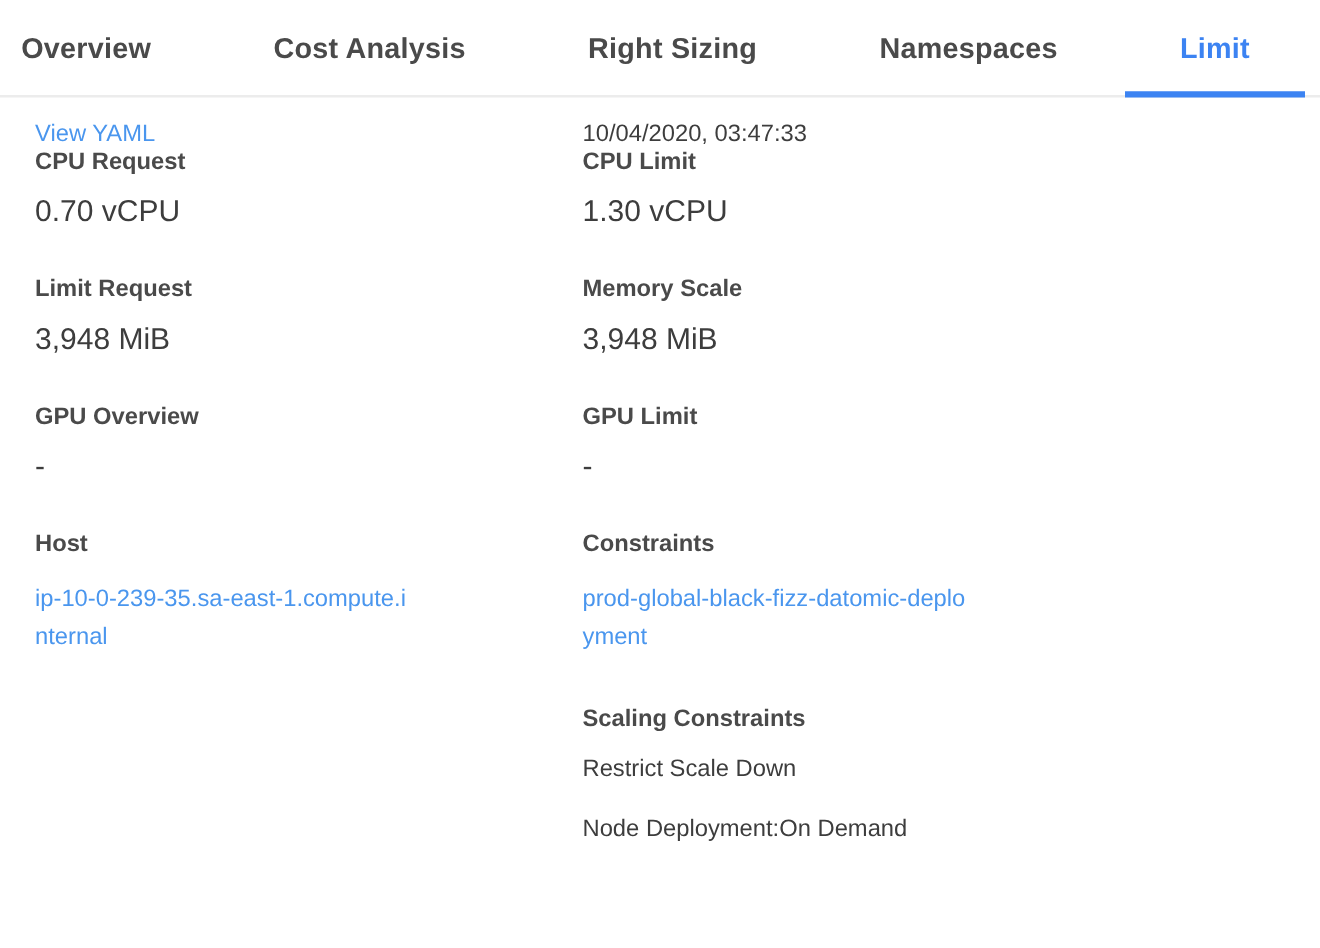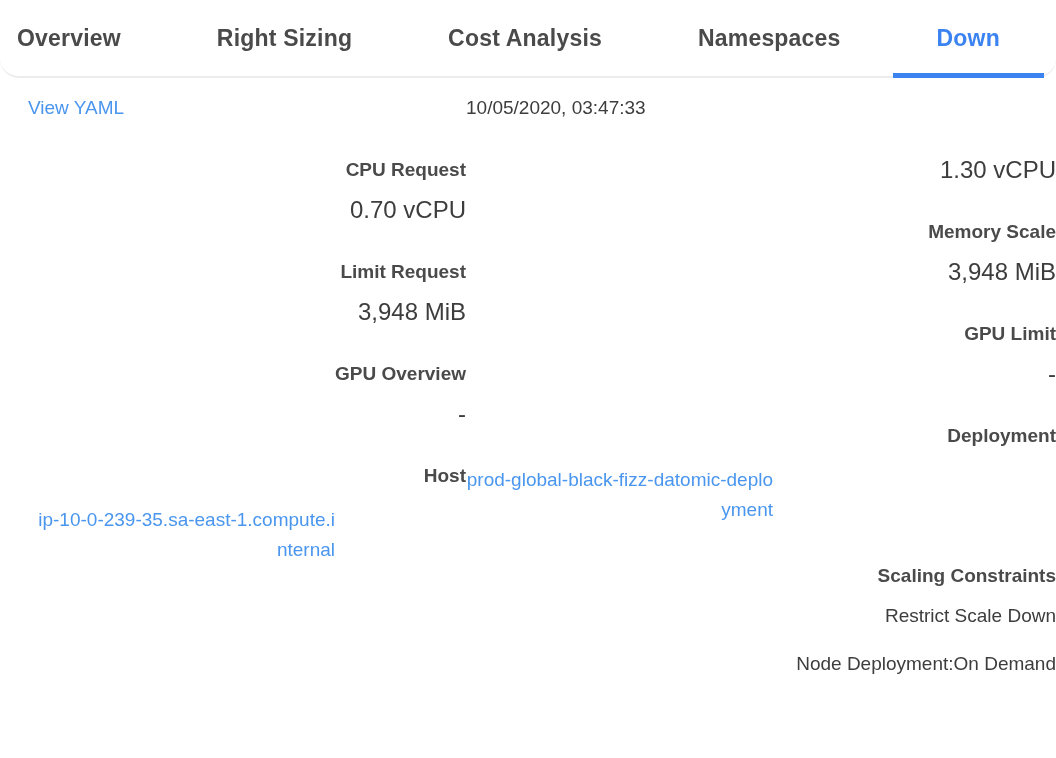--- a/index.html
+++ b/index.html
@@ -15,21 +15,20 @@
 
   
   .tabbar{
     display:flex;
     justify-content:space-between;
     align-items:flex-start;
     height:78px;
     padding:0 12px 0 17px;
     border-bottom:2px solid var(--border-gray);
     position:relative;
-    border-radius:19px;
   }
   .tab{
     font-size:23px;
     font-weight:600;
     color:var(--label-gray);
     letter-spacing:0.2px;
     height:100%;
     display:flex;
     align-items:center;
     padding:0 44px;
@@ -50,29 +49,28 @@
   
   .content{
     display:grid;
     grid-template-columns:438px auto;
     padding:19px 0 0 28px;
     align-items:start;
   }
   .row-top{
     font-size:19px;
     line-height:22px;
-    margin-bottom:40px;
   }
   .link{
     color:var(--link-blue);
     cursor:pointer;
     text-decoration:none;
   }
   .timestamp{color:var(--value-gray);}
-  .field{margin-bottom:40px;text-align:right;}
+  .field{margin-bottom:40px;}
   .field-label{
     font-size:19px;
     font-weight:700;
     color:var(--label-gray);
     line-height:22px;
     margin-bottom:18px;
   }
   .field-value{
     font-size:24px;
     color:var(--value-gray);
@@ -84,32 +82,31 @@
     word-break:break-all;
     line-height:30px;
     font-size:19px;
   }
   .scaling .field-label{}
   .scaling-item{
     font-size:19px;
     color:var(--value-gray);
     line-height:22px;
     margin-bottom:26px;
-    margin-left:36px;
   }
 </style>
 </head>
 <body>
 
 <nav class="tabbar">
   <div class="tab">Overview</div>
+  <div class="tab">Cost Analysis</div>
   <div class="tab">Right Sizing</div>
-  <div class="tab">Cost Analysis</div>
   <div class="tab">Namespaces</div>
-  <div class="tab active">Down</div>
+  <div class="tab active">Limit</div>
 </nav>
 
 <main class="content">
 
   <section>
     <div class="row-top">
       <a class="link">View YAML</a>
     </div>
 
     <div class="field">
@@ -127,38 +124,39 @@
       <div class="field-value">-</div>
     </div>
 
     <div class="field">
       <div class="field-label">Host</div>
       <a class="link wrap-link">ip-10-0-239-35.sa-east-1.compute.internal</a>
     </div>
   </section>
 
   <section>
-    <div class="row-top timestamp">10/05/2020, 03:47:33</div>
+    <div class="row-top timestamp">10/04/2020, 03:47:33</div>
 
     <div class="field">
+      <div class="field-label">CPU Limit</div>
       <div class="field-value">1.30 vCPU</div>
     </div>
 
     <div class="field">
       <div class="field-label">Memory Scale</div>
       <div class="field-value">3,948 MiB</div>
     </div>
 
     <div class="field">
       <div class="field-label">GPU Limit</div>
       <div class="field-value">-</div>
     </div>
 
     <div class="field">
-      <div class="field-label">Deployment</div>
+      <div class="field-label">Constraints</div>
       <a class="link wrap-link">prod-global-black-fizz-datomic-deployment</a>
     </div>
 
     <div class="field scaling">
       <div class="field-label">Scaling Constraints</div>
       <div class="scaling-item">Restrict Scale Down</div>
       <div class="scaling-item">Node Deployment:On Demand</div>
     </div>
   </section>
 

